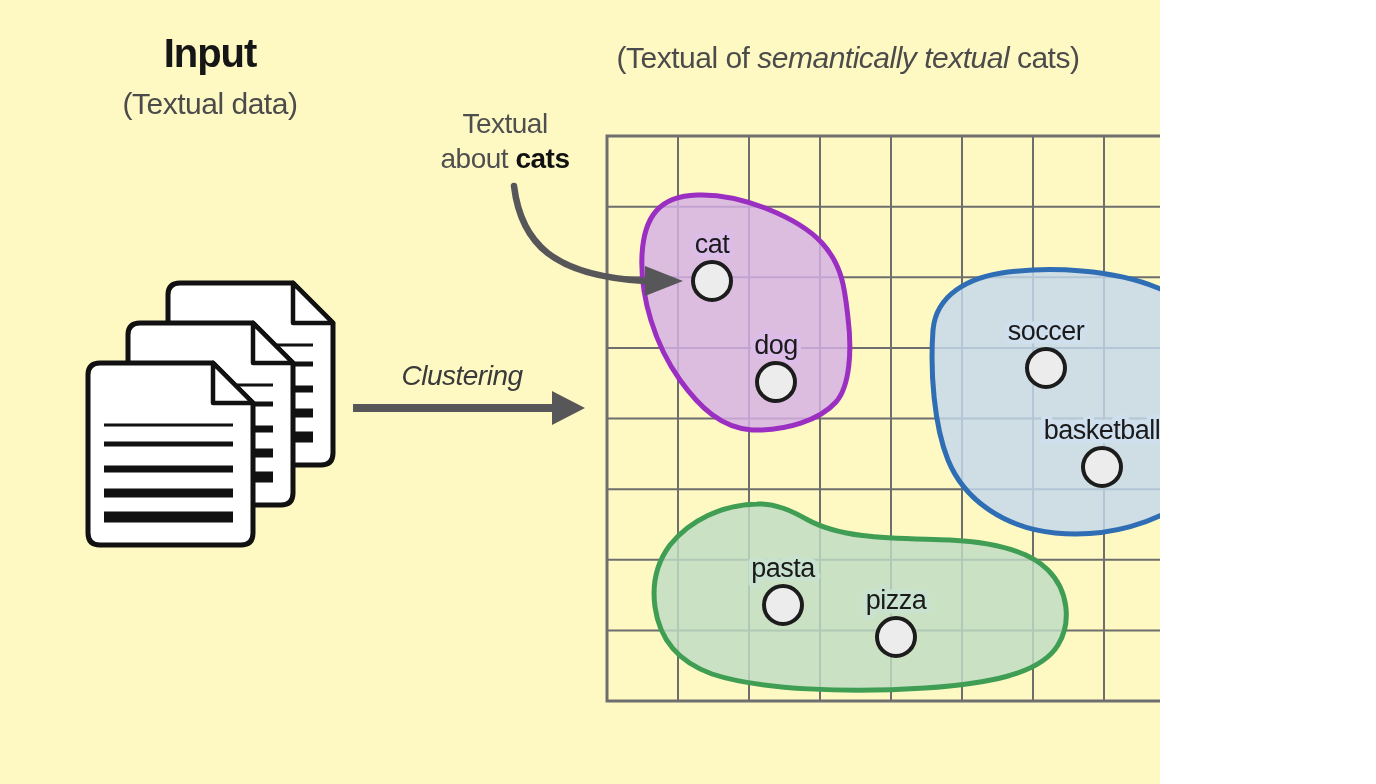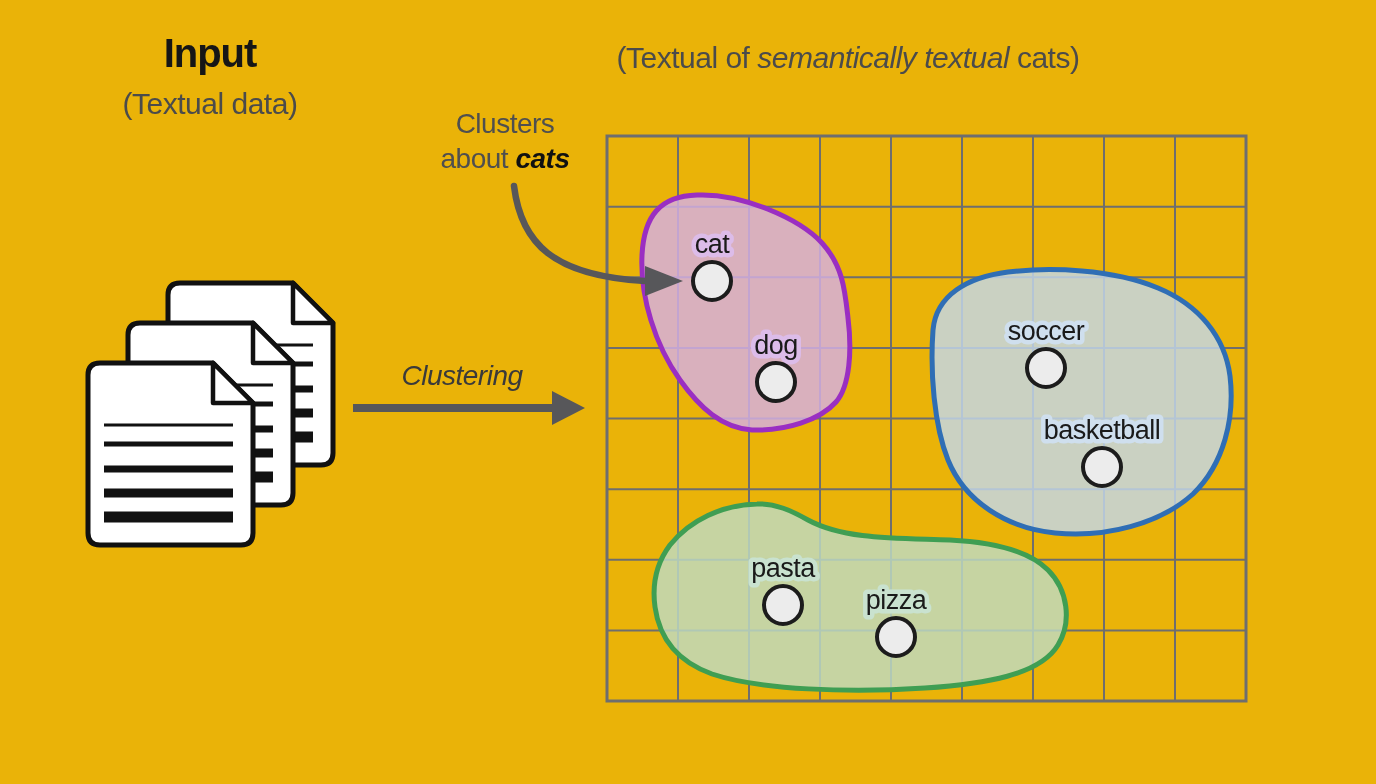--- a/index.html
+++ b/index.html
@@ -1,34 +1,34 @@
 <!DOCTYPE html>
 <html><head>
 <meta charset="utf-8">
 <style>
   html,body{margin:0;padding:0;background:#ffffff;}
   .stage{
     position:relative;
-    width:1376px;height:784px;
-    background:#eab308;
+    width:1160px;height:784px;
+    background:#fef9c3;
     font-family:"Liberation Sans", sans-serif;
     overflow:hidden;
   }
   .stage svg{position:absolute;left:0;top:0;}
   .hgroup{position:absolute;text-align:center;}
   .hgroup .title{font-size:40px;font-weight:bold;color:#161616;letter-spacing:-1px;line-height:46px;}
   .hgroup .subtitle{font-size:30px;color:#4b4b4b;letter-spacing:-0.5px;line-height:36px;margin-top:10px;}
   .hgroup .subtitle .it{font-style:italic;}
   #input-header{left:60px;top:30px;width:300px;}
   #output-header{left:598px;top:30px;width:500px;}
   .annotation{
     position:absolute;left:405px;top:106px;width:200px;
     text-align:center;font-size:28px;color:#4f4f4f;line-height:35px;letter-spacing:-0.5px;
   }
-  .annotation b{color:#111111;font-style:italic;}
+  .annotation b{color:#111111;}
   .process-label{
     position:absolute;left:362px;top:360px;width:200px;
     text-align:center;font-style:italic;font-size:28px;color:#3a3a3a;letter-spacing:-0.5px;
   }
   .caption{
     position:absolute;left:268px;top:720px;width:800px;
     text-align:center;
     font-family:"Liberation Serif", serif;
     font-style:italic;font-size:28px;color:#111111;
   }
@@ -48,21 +48,21 @@
   <div class="hgroup" id="input-header">
     <div class="title">Input</div>
     <div class="subtitle">(Textual data)</div>
   </div>
 
   <div class="hgroup" id="output-header">
     <div class="subtitle"><span>(Textual of </span><span class="it">semantically textual</span><span> cats)</span></div>
   </div>
 
   <div class="annotation">
-    <div>Clusters</div>
+    <div>Textual</div>
     <div><span>about </span><b>cats</b></div>
   </div>
 
   <div class="process-label">Clustering</div>
 
   <svg width="1376" height="784" viewBox="0 0 1376 784">
 
     <g id="grid-layer">
         <line x1="678" y1="136" x2="678" y2="701" stroke="#6e6e6e" stroke-width="2"></line>
         <line x1="749" y1="136" x2="749" y2="701" stroke="#6e6e6e" stroke-width="2"></line>

